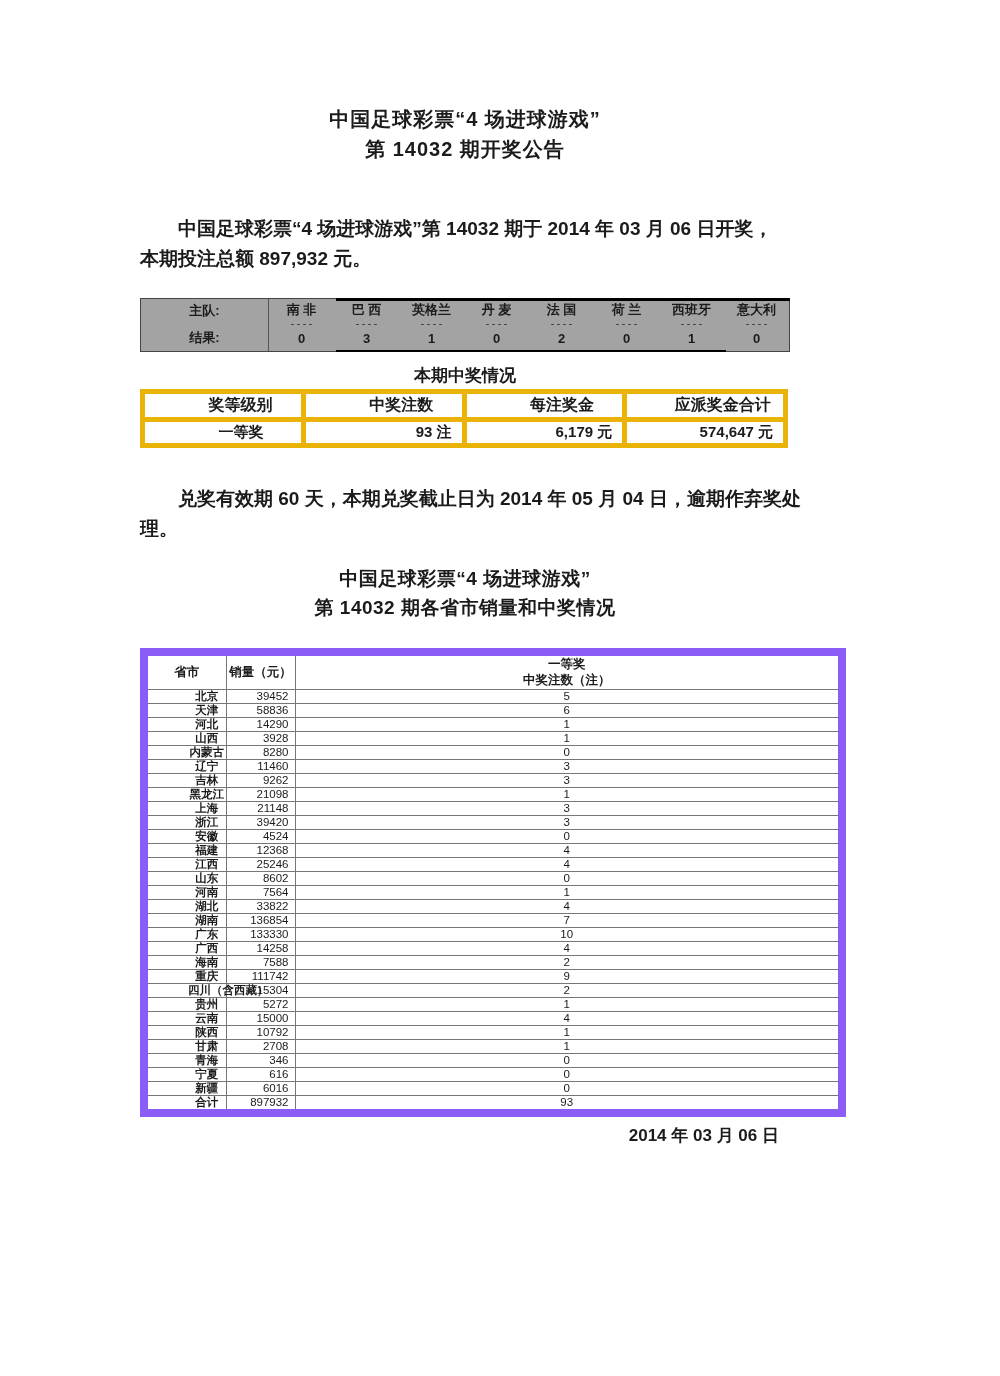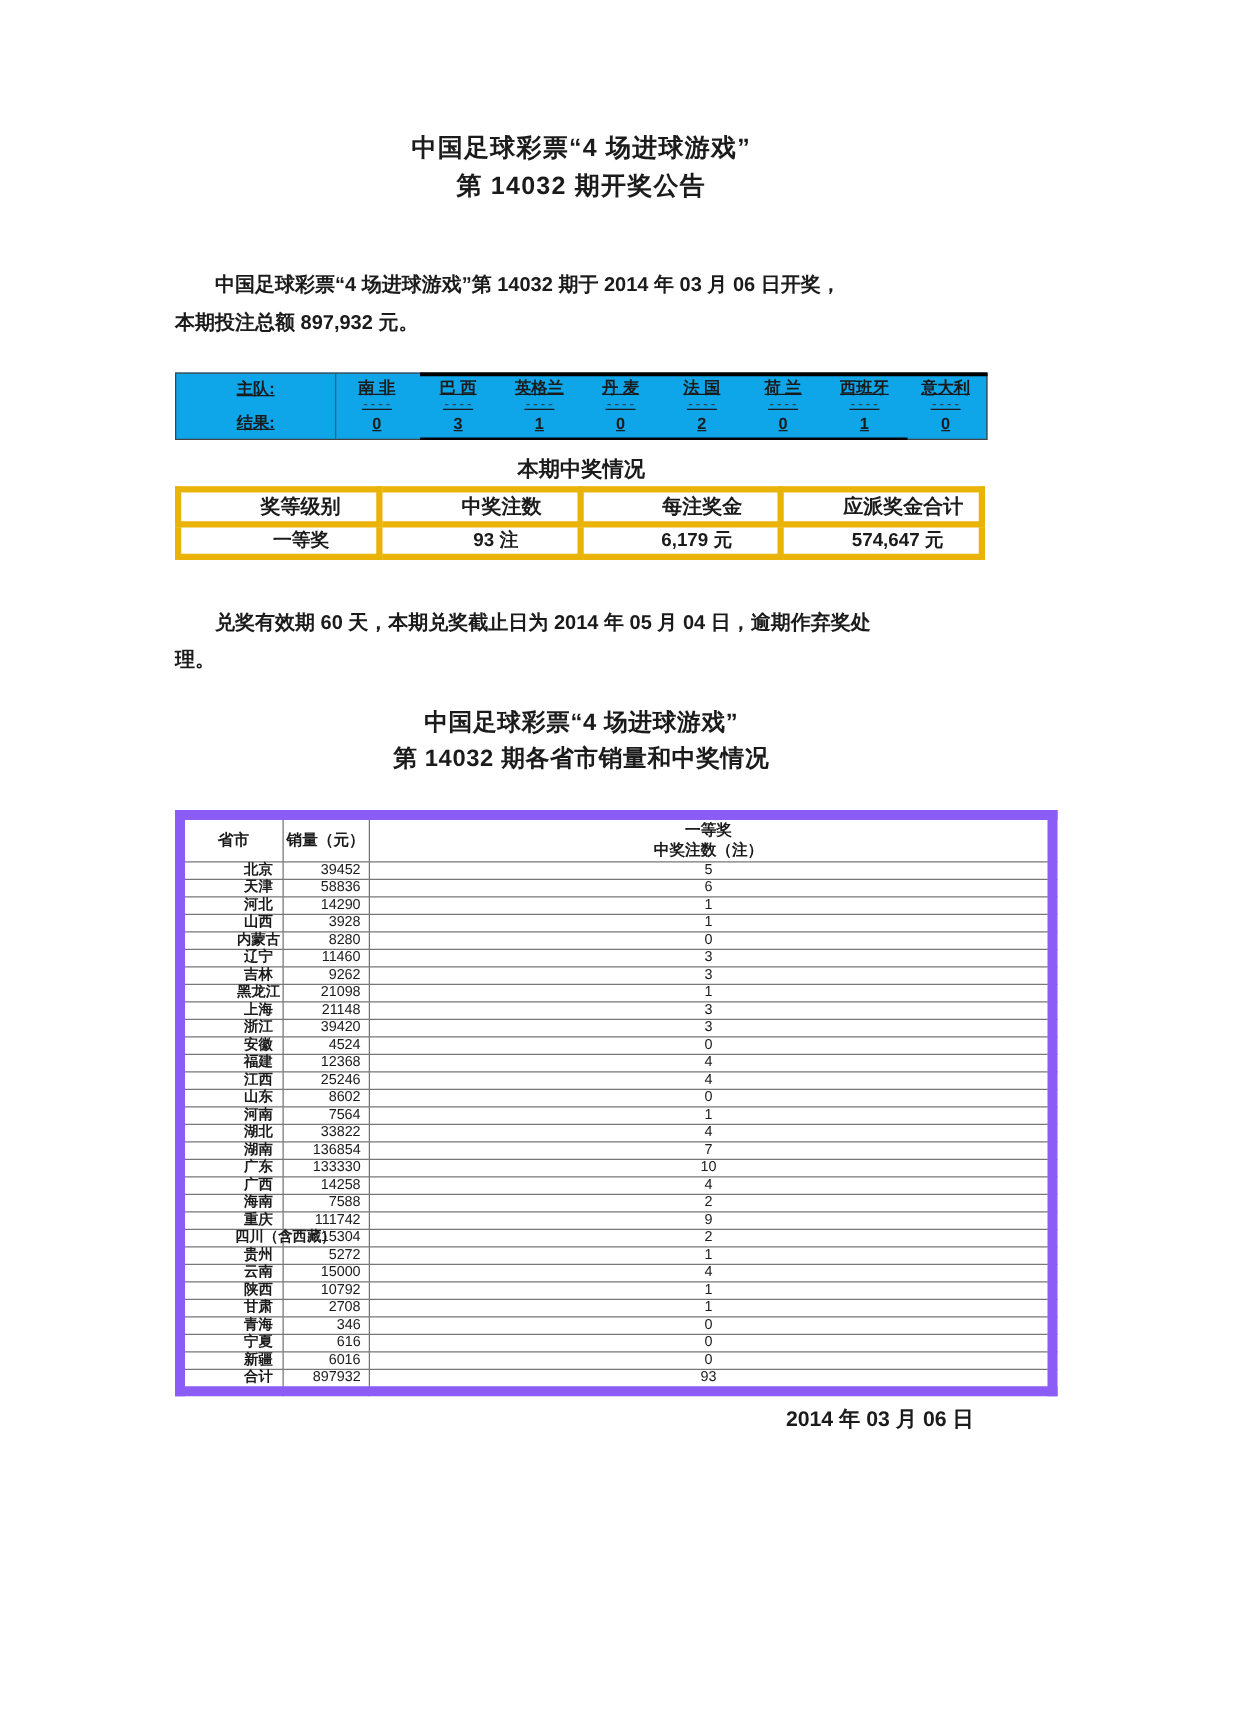--- a/index.html
+++ b/index.html
@@ -8,45 +8,45 @@
     font-family:"Liberation Sans","DejaVu Sans",sans-serif;
     color:#1b1b1b;-webkit-font-smoothing:antialiased;
   }
   .doc{position:absolute;left:140px;top:0;width:650px;}
 
   
   .title-block{padding-top:104px;text-align:center;font-weight:700;font-size:20px;line-height:30px;letter-spacing:1px;}
   .title-block div{white-space:nowrap;}
 
   
-  .para{margin-top:50px;font-size:16px;line-height:30px;font-weight:600;}
+  .para{margin-top:50px;font-size:19px;line-height:30px;font-weight:600;}
   .para .ln1{text-indent:2em;white-space:nowrap;}
   .para .ln2{white-space:nowrap;}
   .para2{margin-top:36px;}
 
   
-  .match-table{margin-top:24px;position:relative;display:flex;border:1px solid #444;height:54px;box-sizing:border-box;background:#0ea5e9;text-decoration:underline;}
+  .match-table{margin-top:24px;position:relative;display:flex;border:1px solid #444;height:54px;box-sizing:border-box;background:#a3a3a3;}
   .mlabels{width:130px;box-sizing:border-box;border-right:1px solid #555;display:flex;flex-direction:column;justify-content:space-between;padding:5px 0 6px 0;}
   .mlabels div{text-align:center;font-size:13px;font-weight:700;line-height:14px;}
   .match-cols{flex:1;display:flex;}
   .mcol{width:65px;display:flex;flex-direction:column;justify-content:space-between;padding:4px 0 5px 0;box-sizing:border-box;}
   .mteam{text-align:center;font-size:13px;font-weight:700;line-height:14px;white-space:nowrap;}
   .msep{text-align:center;font-size:10px;line-height:8px;color:#333;letter-spacing:0;font-family:"Liberation Mono","DejaVu Sans Mono",monospace;}
   .mres{text-align:center;font-size:13px;font-weight:700;line-height:14px;}
   .thick-top{position:absolute;top:-1px;left:195px;right:-1px;height:2.5px;background:#000;}
   .thick-bottom{position:absolute;bottom:-1px;left:195px;width:390px;height:2.5px;background:#000;}
 
   
   .section-heading{margin-top:13px;text-align:center;font-size:17px;font-weight:700;line-height:22px;}
   table{border-collapse:collapse;}
   .prize-table{margin-top:2px;width:648px;table-layout:fixed;border:2px solid #151515;}
   .prize-table th,.prize-table td{border:5px solid #eab308;box-sizing:border-box;overflow:hidden;white-space:nowrap;padding-left:36px;}
   .prize-table th{height:23px;font-size:16px;font-weight:700;text-align:center;}
   .prize-table tr.prow{border-top:2px solid #151515;}
-  .prize-table td{height:25px;font-size:15px;font-weight:600;text-align:center;padding-right:10px;}
+  .prize-table td{height:25px;font-size:15px;font-weight:600;text-align:right;padding-right:10px;}
   .prize-table td.center{text-align:center;padding-right:0;}
 
   
   .title-block2{margin-top:20px;text-align:center;font-weight:700;font-size:19px;line-height:29px;letter-spacing:0.5px;}
 
   
   .province-table{margin-top:26px;width:706px;table-layout:fixed;border:8px solid #8b5cf6;}
   .province-table th,.province-table td{border:1px solid #777;box-sizing:border-box;}
   .province-table thead tr{border-bottom:1.6px solid #222;}
   .province-table th{font-size:12.5px;font-weight:700;height:37px;text-align:center;padding:0;}

